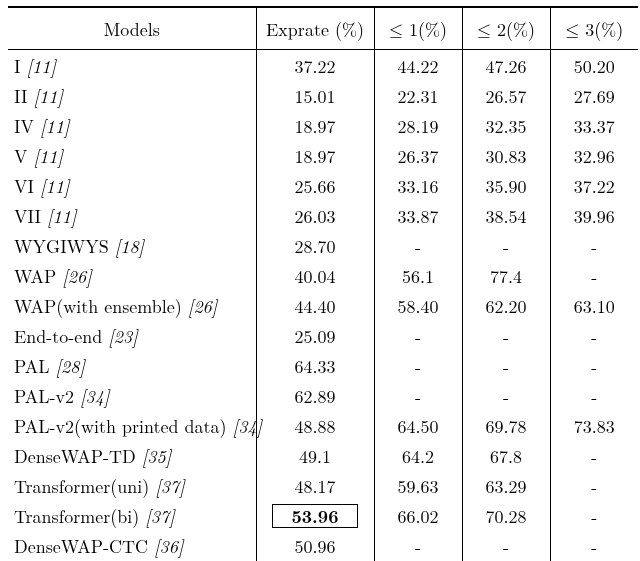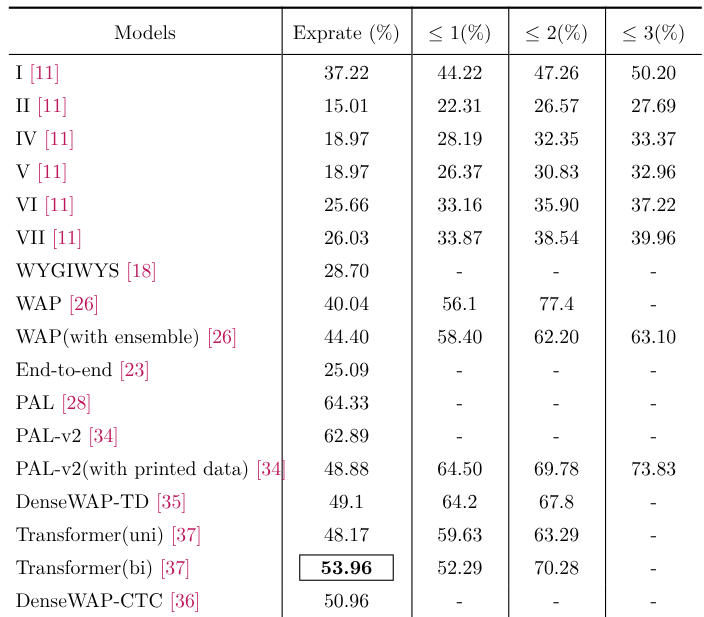--- a/index.html
+++ b/index.html
@@ -51,22 +51,23 @@
   }
 
   
   .toprule    { border-top: 2px solid #000; }
   .midrule-b  { border-bottom: 1px solid #000; }
 
   
   th.sep-l, td.sep-l { border-left: 1px solid #000; }
 
   a.cite {
-    color: #be185d;
+    color: #000000;
     text-decoration: none;
+    font-style: italic;
   }
 
   
   .boxwrap {
     display: inline-block;
     border: 1.5px solid #000;
     padding: 0 18px;
     line-height: 1.25;
     font-weight: bold;
   }
@@ -205,21 +206,21 @@
         <tr>
           <td class="model"><span>Transformer(uni)</span> <a class="cite" href="#">[37]</a></td>
           <td class="num sep-l">48.17</td>
           <td class="num sep-l">59.63</td>
           <td class="num sep-l">63.29</td>
           <td class="num sep-l">-</td>
         </tr>
         <tr>
           <td class="model"><span>Transformer(bi)</span> <a class="cite" href="#">[37]</a></td>
           <td class="num sep-l"><span class="boxwrap">53.96</span></td>
-          <td class="num sep-l">52.29</td>
+          <td class="num sep-l">66.02</td>
           <td class="num sep-l">70.28</td>
           <td class="num sep-l">-</td>
         </tr>
         <tr>
           <td class="model"><span>DenseWAP-CTC</span> <a class="cite" href="#">[36]</a></td>
           <td class="num sep-l">50.96</td>
           <td class="num sep-l">-</td>
           <td class="num sep-l">-</td>
           <td class="num sep-l">-</td>
         </tr>

